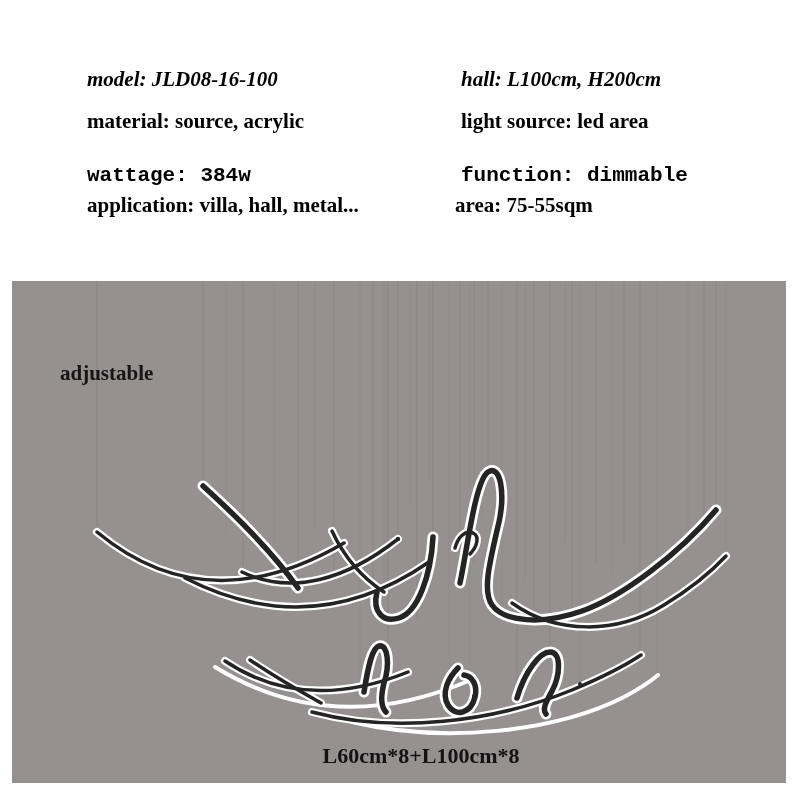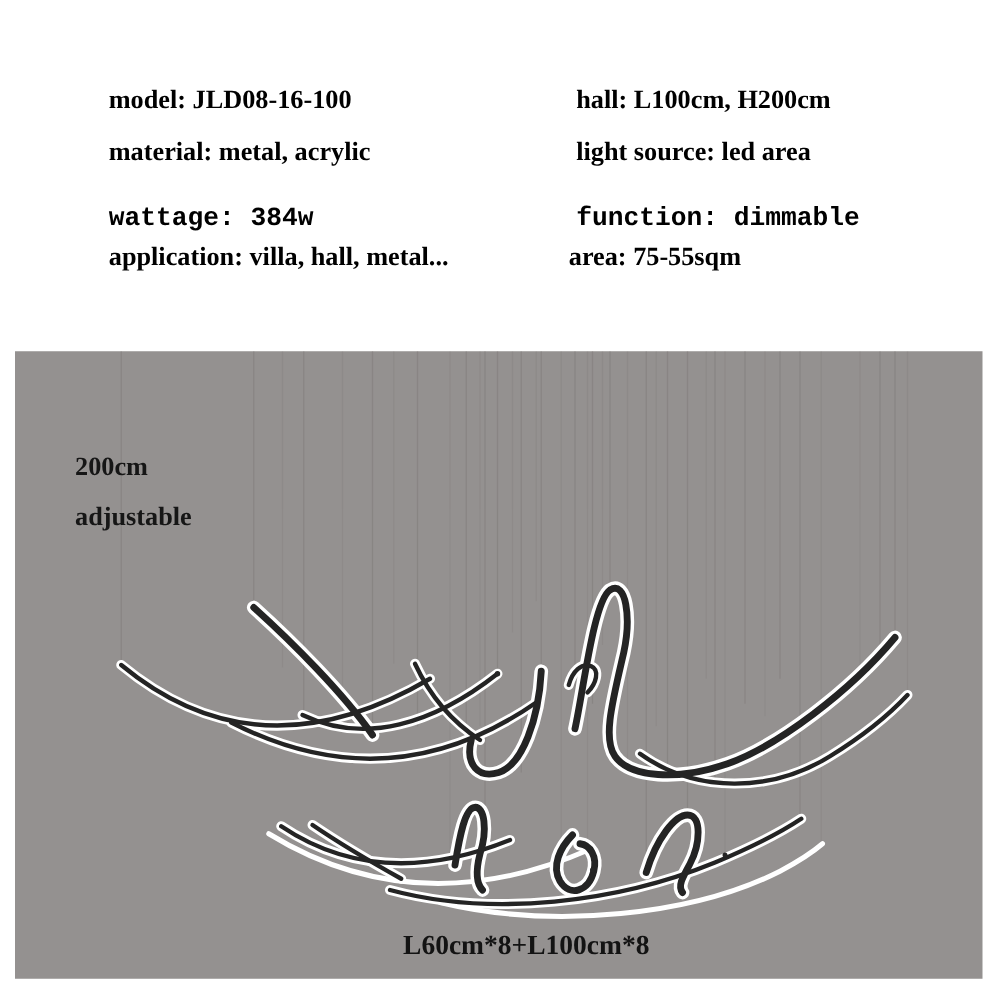--- a/index.html
+++ b/index.html
@@ -5,21 +5,21 @@
   html,body{margin:0;padding:0;background:#ffffff;}
   .page{position:relative;width:800px;height:800px;background:#ffffff;overflow:hidden;
         font-family:"Liberation Serif","DejaVu Serif",serif;}
   
   .specs{position:absolute;left:0;top:0;width:800px;height:281px;}
   .spec-row{position:absolute;left:0;width:800px;height:26px;}
   .spec-row .cl,.spec-row .cr{position:absolute;font-size:21px;font-weight:bold;color:#000;
         white-space:nowrap;line-height:26px;}
   .spec-row .cl{left:87px;}
   .spec-row .cr{left:461px;}
-  .spec-row.r0{top:66px;}
+  .spec-row.r0{top:66px;font-style:italic;}
   .spec-row.r1{top:108px;}
   .spec-row.r2{top:163px;font-family:Liberation Mono, monospace;}
   .spec-row.r3{top:192px;}
   .spec-row.r3 .cr{left:455px;}
   
   .panel{position:absolute;left:12px;top:281px;width:774px;height:502px;background:#949190;}
   .panel svg{position:absolute;left:0;top:0;}
   .height-label{position:absolute;left:48px;top:72px;color:#161616;font-size:21px;font-weight:bold;}
   .height-label div{line-height:40px;}
   .size-label{position:absolute;left:0;right:0;top:462px;text-align:center;padding-left:44px;
@@ -41,21 +41,21 @@
 <body>
 
 <div class="page">
 
   <section class="specs">
     <div class="spec-row r0">
       <span class="cl">model: JLD08-16-100</span>
       <span class="cr">hall: L100cm, H200cm</span>
     </div>
     <div class="spec-row r1">
-      <span class="cl">material: metal, acrylic</span>
+      <span class="cl">material: source, acrylic</span>
       <span class="cr">light source: led area</span>
     </div>
     <div class="spec-row r2">
       <span class="cl">wattage: 384w</span>
       <span class="cr">function: dimmable</span>
     </div>
     <div class="spec-row r3">
       <span class="cl">application: villa, hall, metal...</span>
       <span class="cr">area: 75-55sqm</span>
     </div>
@@ -166,20 +166,19 @@
         <circle cx="421" cy="256" r="2.2"></circle>
         <circle cx="286" cy="307" r="2.2"></circle>
         <circle cx="367" cy="366" r="2"></circle>
         <circle cx="462" cy="415" r="2"></circle>
         <circle cx="568" cy="403" r="2"></circle>
         <circle cx="704" cy="229" r="2.2"></circle>
       </g>
     </svg>
 
     <div class="height-label">
-      <div>200cm</div>
       <div>adjustable</div>
     </div>
 
     <div class="size-label">L60cm*8+L100cm*8</div>
   </div>
 
 </div>
 
 </body></html>

